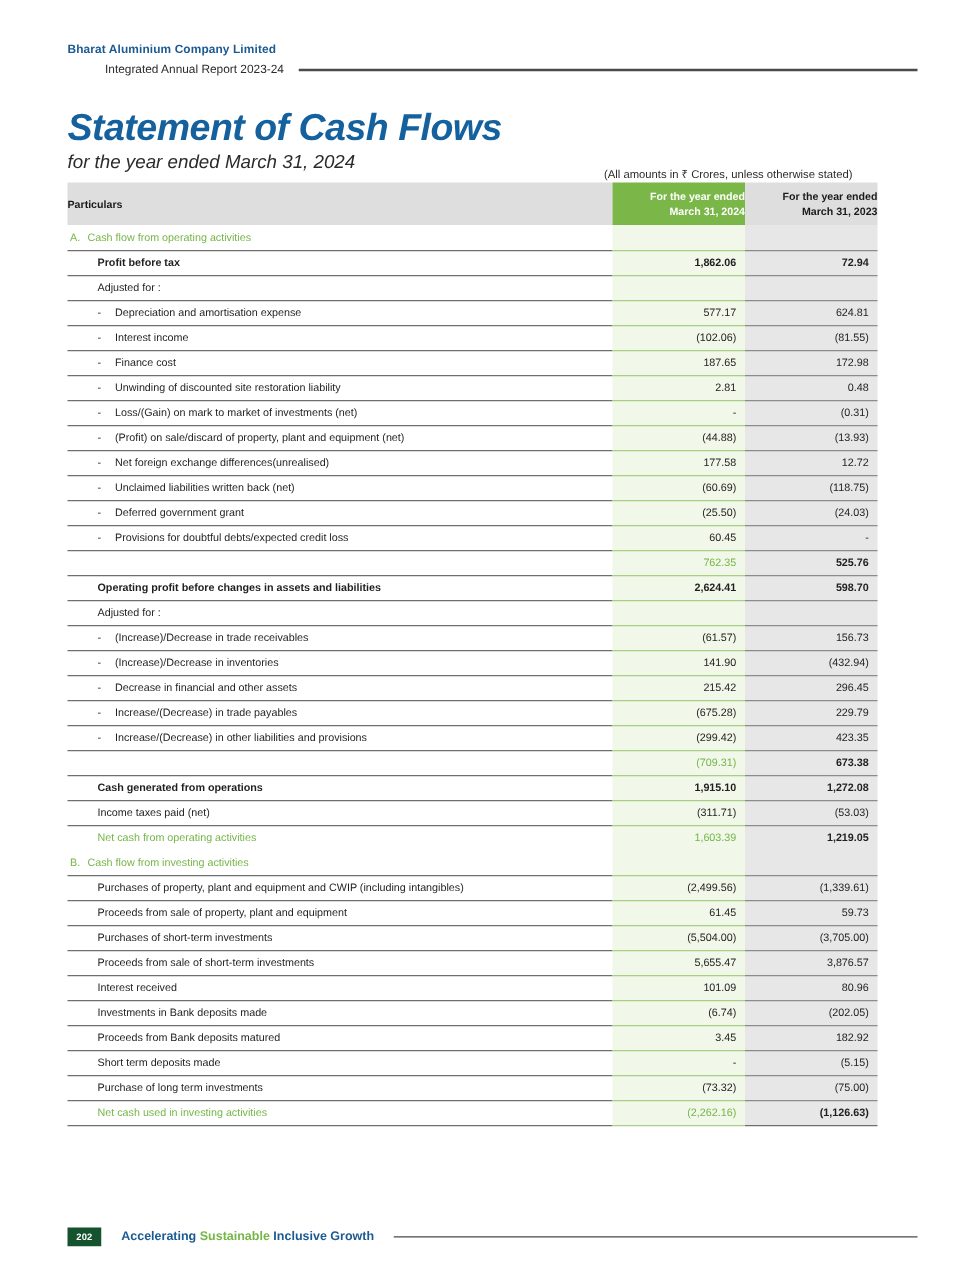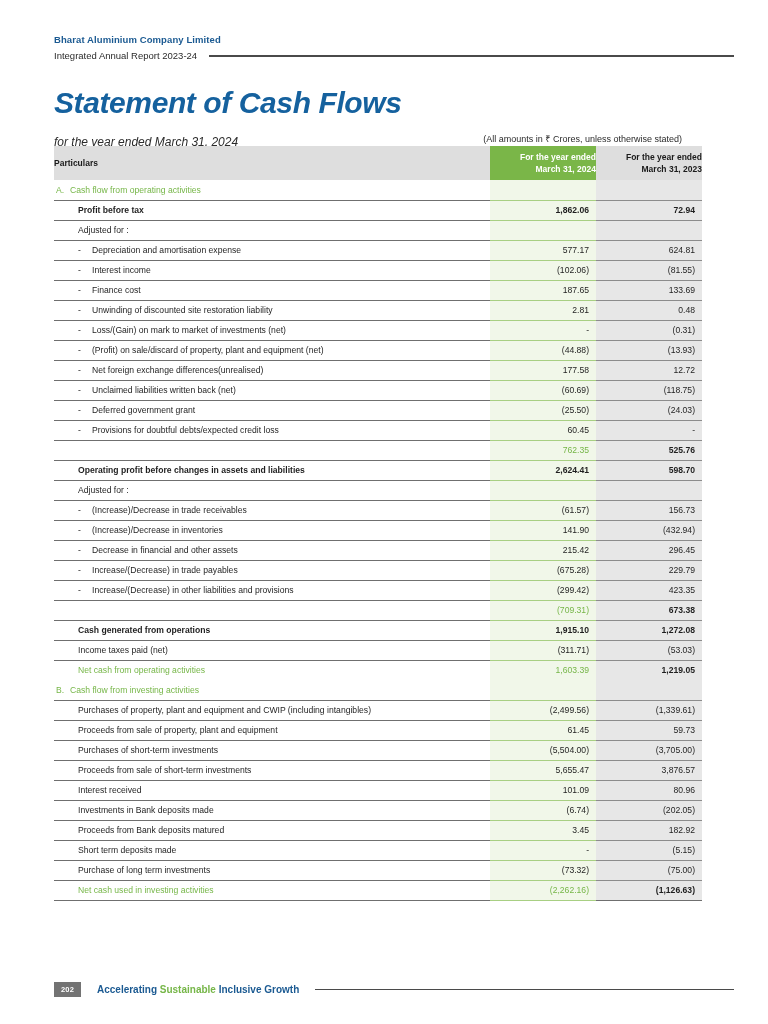--- a/index.html
+++ b/index.html
@@ -34,20 +34,21 @@
     font-weight: bold;
     color: #1b5a92;
     letter-spacing: 0.01em;
     line-height: 14px;
     white-space: nowrap;
   }
   .report-line {
     display: flex;
     align-items: center;
     margin-top: 2px;
+    margin-left: 30px;
   }
   .report-name {
     font-size: 9.5px;
     color: #2b2b2b;
     line-height: 14px;
     white-space: nowrap;
   }
   .header-rule {
     flex: 1;
     height: 1.5px;
@@ -65,23 +66,23 @@
   }
   .doc-title {
     font-size: 30px;
     font-weight: bold;
     color: #15619e;
     letter-spacing: -0.4px;
     line-height: 34px;
     white-space: nowrap;
   }
   .doc-subtitle {
-    font-size: 12px;
+    font-size: 15px;
     color: #2b2b2b;
-    margin-top: 16px;
+    margin-top: 3px;
     line-height: 13px;
   }
 
   .amounts-note {
     position: absolute;
     right: 34px;
     top: 132px;
     font-size: 9px;
     color: #2b2b2b;
     white-space: nowrap;
@@ -210,21 +211,21 @@
   
   .footer {
     position: absolute;
     left: 54px;
     bottom: 27px;
     width: 680px;
     display: flex;
     align-items: center;
   }
   .page-badge {
-    background: #737373;
+    background: #14532d;
     color: #ffffff;
     font-size: 7.5px;
     font-weight: bold;
     padding: 3px 7px 3px 7px;
     line-height: 9px;
     letter-spacing: 0.02em;
   }
   .footer-tag {
     margin-left: 16px;
     font-size: 10px;
@@ -301,21 +302,21 @@
           <td class="val2">624.81</td>
         </tr>
         <tr class="indent">
           <td class="part"><span class="dash">-</span><span>Interest income</span></td>
           <td class="val1">(102.06)</td>
           <td class="val2">(81.55)</td>
         </tr>
         <tr class="indent">
           <td class="part"><span class="dash">-</span><span>Finance cost</span></td>
           <td class="val1">187.65</td>
-          <td class="val2">133.69</td>
+          <td class="val2">172.98</td>
         </tr>
         <tr class="indent">
           <td class="part"><span class="dash">-</span><span>Unwinding of discounted site restoration liability</span></td>
           <td class="val1">2.81</td>
           <td class="val2">0.48</td>
         </tr>
         <tr class="indent">
           <td class="part"><span class="dash">-</span><span>Loss/(Gain) on mark to market of investments (net)</span></td>
           <td class="val1">-</td>
           <td class="val2">(0.31)</td>

